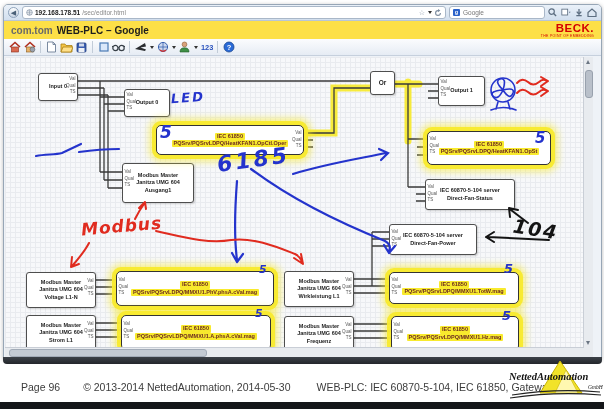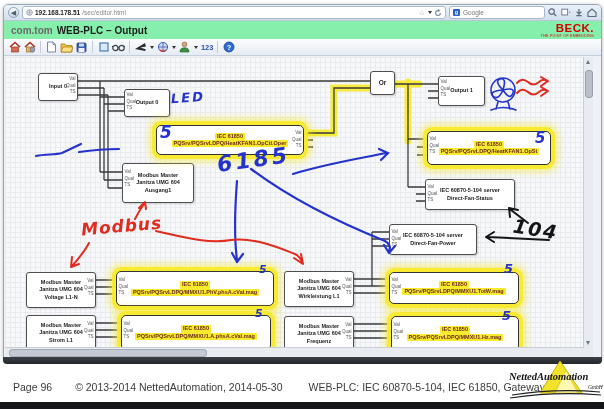--- a/index.html
+++ b/index.html
@@ -27,21 +27,21 @@
   .urlbar b{color:#222;font-weight:bold}
   .urlspacer{flex:1}
   .chromeglyph{font-size:7px;color:#7d8da0;line-height:1}
   .searchbox{flex:0 0 88px;height:11px;background:#fff;border:1px solid #a9b7c8;border-radius:3px;
           display:flex;align-items:center;font-size:6.5px;padding:0 3px;gap:3px;color:#777}
   .glogo{width:7px;height:7px;background:#2a62c9;border-radius:1px;color:#fff;font-size:5.5px;
          line-height:7px;text-align:center;font-weight:bold}
   .rico{display:flex;align-items:center;gap:4px;color:#5d6e81;font-size:9px}
 
   
-  .titlerow{position:absolute;left:0;top:16px;right:0;height:20px;background:#86efac;
+  .titlerow{position:absolute;left:0;top:16px;right:0;height:20px;background:#fde047;
             border-bottom:1px solid #e4e4e4;display:flex;align-items:center;padding:0 7px;box-sizing:border-box}
   .appname{font-size:10px;color:#6a6a6a;font-weight:bold}
   .apptitle{font-size:10px;color:#1d1d1d;font-weight:bold;margin-left:4px}
   .brand{position:absolute;right:7px;top:2px;text-align:right;line-height:1}
   .brandword{color:#d40000;font-weight:bold;font-size:11.5px;letter-spacing:.5px}
   .brandtag{color:#d40000;font-size:3.5px;letter-spacing:.3px}
 
   
   .toolbar{position:absolute;left:0;top:34px;right:0;height:17px;
            background:linear-gradient(#fbfcfe,#e6ecf4);border-bottom:1px solid #c6d0dd;
@@ -83,21 +83,21 @@
   .hthumb{position:absolute;left:4px;top:1px;width:196px;height:6px;background:#c3cad3;border:1px solid #a2abb7;border-radius:3px}
 
   
   .hw{position:absolute;z-index:7;font-family:"DejaVu Sans",sans-serif;font-style:italic;
       font-weight:bold;line-height:1;pointer-events:none}
   .hw.blue{color:#2433cc}.hw.red{color:#e02b1f}.hw.black{color:#141414}
 
   
   .footer{position:absolute;left:0;top:374px;width:604px;height:26px;display:flex;align-items:center;
           font-size:10.5px;color:#3c3c3c}
-  .f-page{margin-left:13px}
+  .f-page{margin-left:21px}
   .f-copy{margin-left:23px}
   .f-subj{margin-left:26px}
   .nalogo{position:absolute;right:1px;top:360px;z-index:2}
   .blackstrip{position:absolute;left:0;top:402px;width:604px;height:7px;background:#141619}
 </style>
 </head>
 <body>
 
 <div class="win">
 
@@ -136,21 +136,21 @@
           <path d="M1,8.5 H7" stroke="#5d6e81" stroke-width="1.4"></path>
         </svg>
       <svg width="10" height="9" viewBox="0 0 10 9">
           <path d="M1,4.5 L5,1 L9,4.5 V8.5 H1 Z" fill="none" stroke="#5d6e81" stroke-width="1.2"></path>
         </svg>
     </div>
   </div>
 
   <div class="titlerow">
     <span class="appname">com.tom</span>
-    <span class="apptitle">WEB-PLC – Output</span>
+    <span class="apptitle">WEB-PLC – Google</span>
     <div class="brand">
       <div class="brandword">BECK.</div>
       <div class="brandtag">THE POINT OF EMBEDDING</div>
     </div>
   </div>
 
   <div class="toolbar">
     <div class="ti">
         <svg width="12" height="12" viewBox="0 0 12 12">
           <path d="M1,6 L6,1.5 L11,6" stroke="#b03020" stroke-width="1.6" fill="none"></path>

